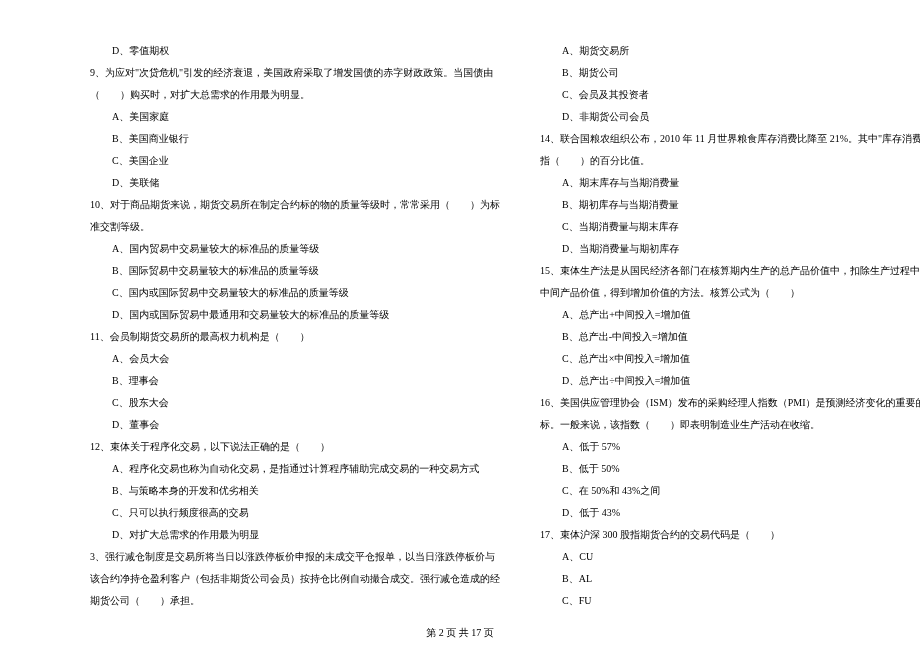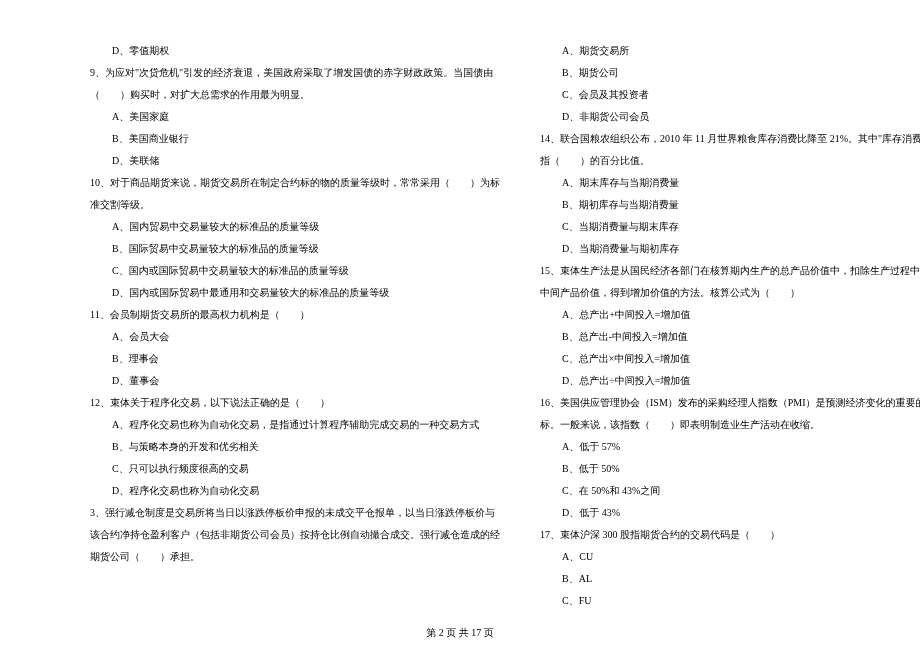--- a/index.html
+++ b/index.html
@@ -48,36 +48,38 @@
 </head>
 <body>
 
 <div class="columns">
   <div class="column" id="left-col">
       <div class="line indent-1">D、零值期权</div>
       <div class="line q">9、为应对"次贷危机"引发的经济衰退，美国政府采取了增发国债的赤字财政政策。当国债由</div>
       <div class="line q">（　　）购买时，对扩大总需求的作用最为明显。</div>
       <div class="line indent-1">A、美国家庭</div>
       <div class="line indent-1">B、美国商业银行</div>
+      <div class="line indent-1">C、美国企业</div>
       <div class="line indent-1">D、美联储</div>
       <div class="line q">10、对于商品期货来说，期货交易所在制定合约标的物的质量等级时，常常采用（　　）为标</div>
       <div class="line q">准交割等级。</div>
       <div class="line indent-1">A、国内贸易中交易量较大的标准品的质量等级</div>
       <div class="line indent-1">B、国际贸易中交易量较大的标准品的质量等级</div>
       <div class="line indent-1">C、国内或国际贸易中交易量较大的标准品的质量等级</div>
       <div class="line indent-1">D、国内或国际贸易中最通用和交易量较大的标准品的质量等级</div>
       <div class="line q">11、会员制期货交易所的最高权力机构是（　　）</div>
       <div class="line indent-1">A、会员大会</div>
       <div class="line indent-1">B、理事会</div>
+      <div class="line indent-1">C、股东大会</div>
       <div class="line indent-1">D、董事会</div>
       <div class="line q">12、束体关于程序化交易，以下说法正确的是（　　）</div>
       <div class="line indent-1">A、程序化交易也称为自动化交易，是指通过计算程序辅助完成交易的一种交易方式</div>
       <div class="line indent-1">B、与策略本身的开发和优劣相关</div>
       <div class="line indent-1">C、只可以执行频度很高的交易</div>
-      <div class="line indent-1">D、程序化交易也称为自动化交易</div>
+      <div class="line indent-1">D、对扩大总需求的作用最为明显</div>
       <div class="line q">3、强行减仓制度是交易所将当日以涨跌停板价申报的未成交平仓报单，以当日涨跌停板价与</div>
       <div class="line q">该合约净持仓盈利客户（包括非期货公司会员）按持仓比例自动撮合成交。强行减仓造成的经</div>
       <div class="line q">期货公司（　　）承担。</div>
     </div>
   <div class="column" id="right-col">
       <div class="line indent-1">A、期货交易所</div>
       <div class="line indent-1">B、期货公司</div>
       <div class="line indent-1">C、会员及其投资者</div>
       <div class="line indent-1">D、非期货公司会员</div>
       <div class="line q">14、联合国粮农组织公布，2010 年 11 月世界粮食库存消费比降至 21%。其中"库存消费比"是</div>

